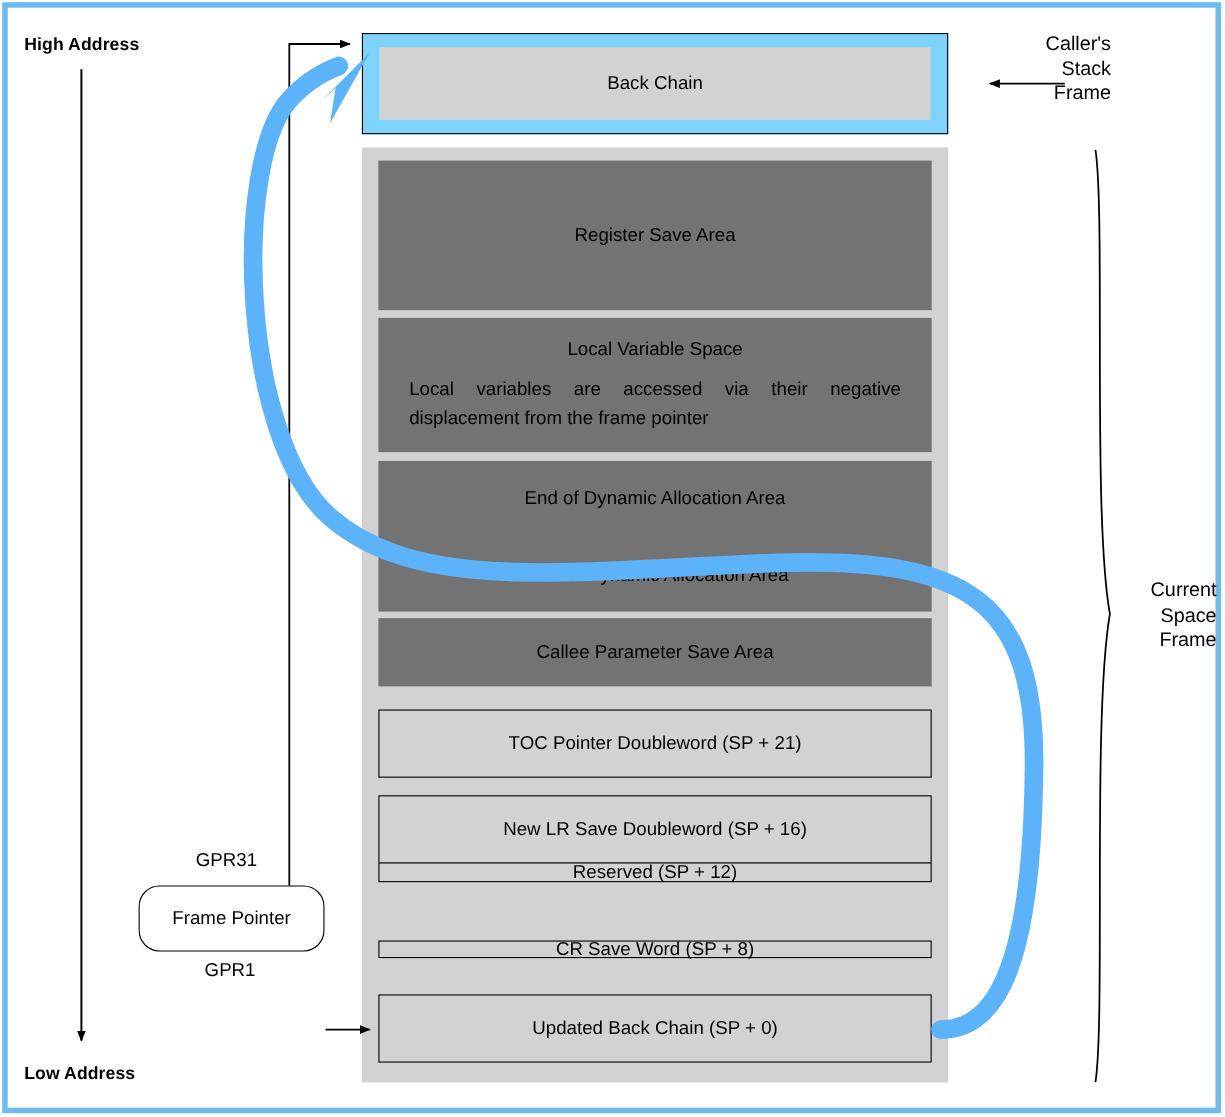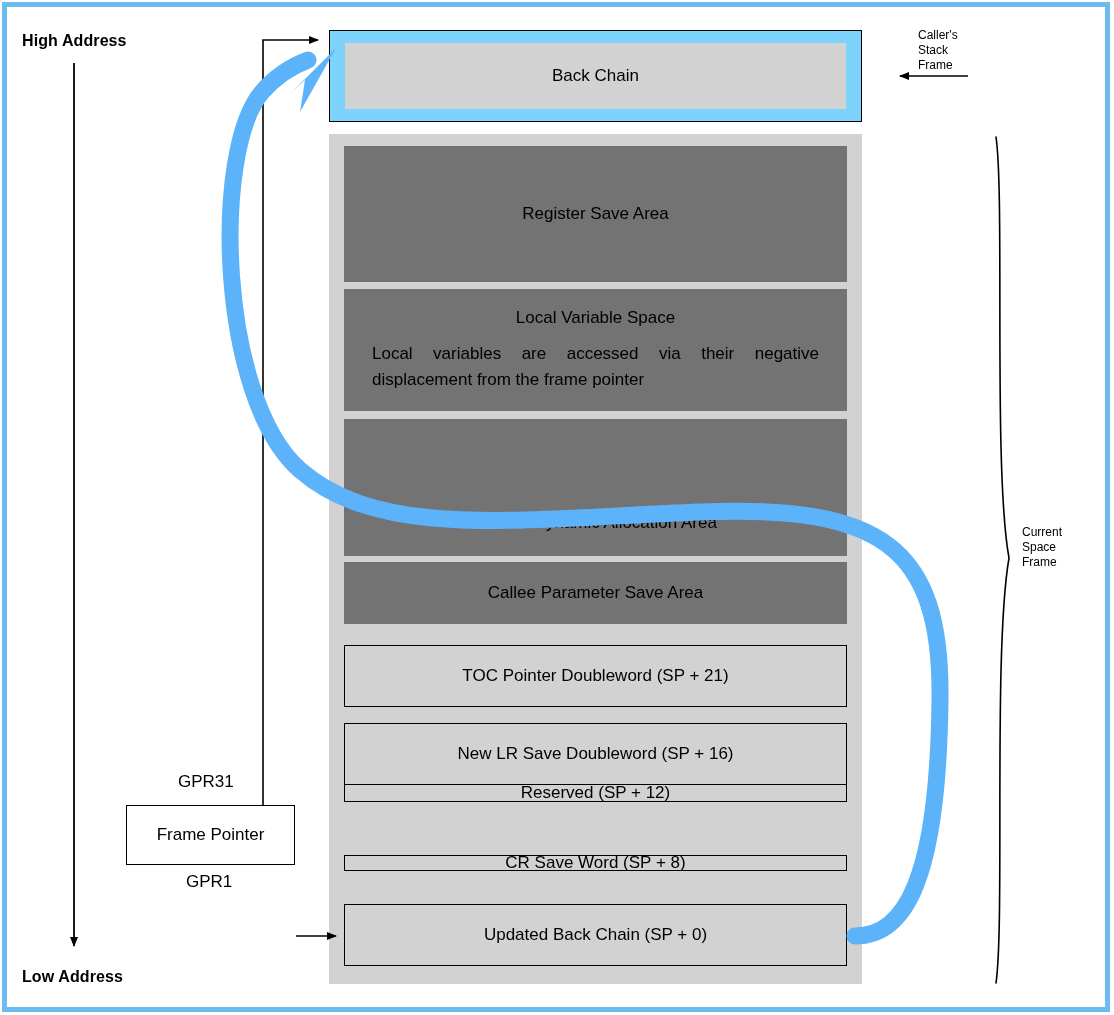--- a/index.html
+++ b/index.html
@@ -51,21 +51,21 @@
     justify-content: center;
     font-size: 17px;
     color: #000;
   }
   .reg-name {
     position: absolute;
     font-size: 17px;
     color: #000;
     white-space: nowrap;
   }
-  #frame-pointer-box { left: 126px; top: 805px; width: 169px; height: 60px; }
+  #frame-pointer-box { left: 126px; top: 805px; width: 169px; height: 60px; border-radius: 19px; }
   #stack-pointer-box { left: 126px; top: 906px; width: 169px; height: 60px; }
   #gpr31-label { left: 178px; top: 772px; }
   #gpr1-label  { left: 186px; top: 872px; }
 
   
   #back-chain-frame {
     position: absolute;
     left: 329px;
     top: 30px;
     width: 533px;
@@ -134,23 +134,23 @@
     font-size: 17px;
     line-height: 1.55;
     width: 100%;
   }
   .dyn-line-top { position: absolute; top: 24px; left: 0; right: 0; text-align: center; }
   .dyn-line-bot { position: absolute; top: 94px; left: 0; right: 0; text-align: center; }
 
   
   .side-label {
     position: absolute;
-    font-size: 12px;
-    color: #000;
-    text-align: left;
+    font-size: 18px;
+    color: #000;
+    text-align: right;
     line-height: 1.25;
     white-space: pre-line;
   }
   #callers-stack-frame-label { left: 918px; top: 28px; width: 92px; }
   #current-stack-frame-label { left: 1022px; top: 525px; width: 84px; }
 
   
   #overlay {
     position: absolute;
     left: 0; top: 0;
@@ -190,20 +190,21 @@
     <div class="slot white" id="slot-register-save">
       <span class="slot-title">Register Save Area</span>
     </div>
 
     <div class="slot white" id="slot-local-var">
       <span class="slot-title">Local Variable Space</span>
       <span class="slot-para">Local variables are accessed via their negative displacement from the frame pointer</span>
     </div>
 
     <div class="slot white" id="slot-dynamic-alloc">
+      <span class="dyn-line-top">End of Dynamic Allocation Area</span>
       <span class="dyn-line-bot">Start of Dynamic Allocation Area</span>
     </div>
 
     <div class="slot white" id="slot-callee-param">
       <span class="slot-title">Callee Parameter Save Area</span>
     </div>
 
     <div class="slot shaded" id="slot-toc-pointer">
       <span class="slot-title">TOC Pointer Doubleword (SP + 21)</span>
     </div>

